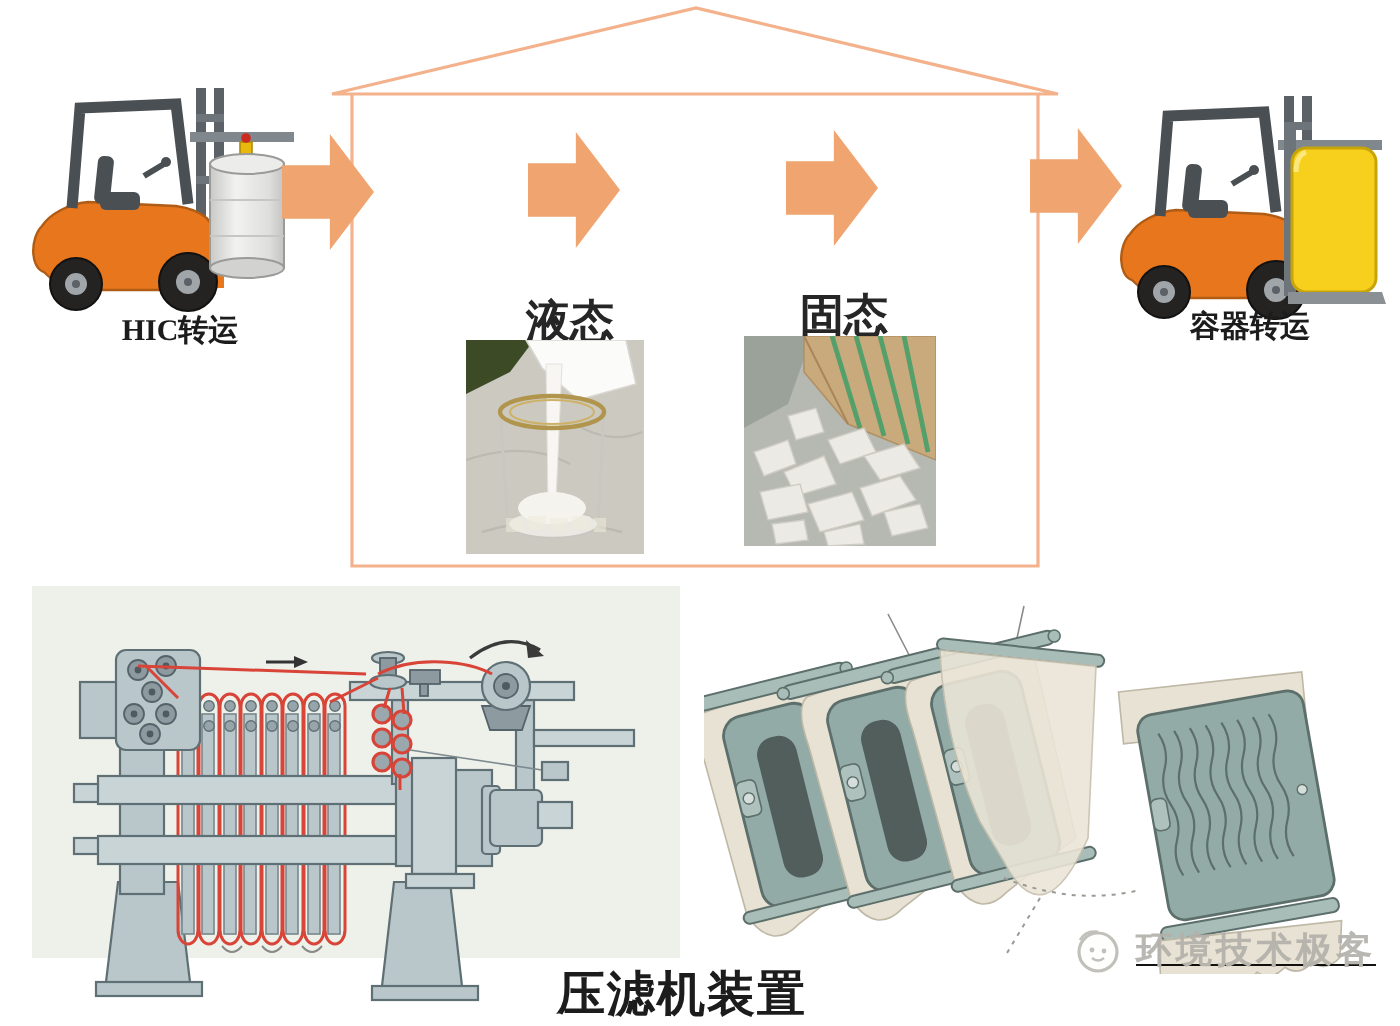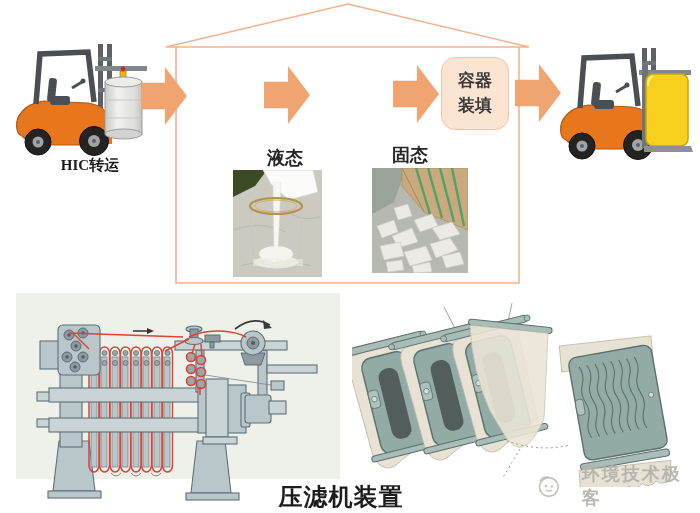--- a/index.html
+++ b/index.html
@@ -1,30 +1,30 @@
 <!DOCTYPE html>
 <html style="--arrow-orange: #f0a46f; --box-fill: #fce4d3; --box-border: #f2c5a4; --house-outline: #f3b28c; --forklift-orange: #e8761c; --container-yellow: #f6d01c; --filter-cloth-red: #d84438; --machine-gray: #b9c7cb; --plate-teal: #93aba6; --cloth-beige: #e7e2d3; --label-text: #1c1c1c; --watermark-gray: #b3b1ab;"><head>
 <meta charset="utf-8">
 <style>
   html,body{margin:0;padding:0;background:#fff;}
   #canvas{position:relative;width:700px;height:513px;background:#fff;overflow:hidden;
           font-family:"Liberation Sans","DejaVu Sans",sans-serif;}
   .abs{position:absolute;}
   .label{color:var(--label-text,#1c1c1c);font-weight:700;text-align:center;}
   .big-label{font-size:15px;font-family:Liberation Serif, serif;}
-  .state-label{font-size:18px;font-weight:600;color:#262626;}
+  .state-label{font-size:22px;font-weight:600;color:#262626;}
   .caption-label{font-size:24px;font-weight:600;letter-spacing:1px;}
   .arrow{width:46px;height:58px;background:var(--arrow-orange,#f0a46f);
          clip-path:polygon(0% 27%,52% 27%,52% 0%,100% 50%,52% 100%,52% 73%,0% 73%);}
   .step-box{background:var(--box-fill,#fce4d3);border:1.5px solid var(--box-border,#f2c5a4);
             border-radius:14px;display:flex;flex-direction:column;align-items:center;
             justify-content:center;font-size:17px;font-weight:600;color:#3a3a3a;line-height:1.45;}
   .step-line:empty{display:none;}
   .house-line{stroke:var(--house-outline,#f3b28c);fill:none;stroke-width:1.6px;}
-  .watermark{display:flex;align-items:center;gap:20px;opacity:.92;}
+  .watermark{display:flex;align-items:center;gap:6px;opacity:.92;text-decoration:underline;}
   .watermark span{font-size:18px;font-weight:700;color:var(--watermark-gray,#b3b1ab);letter-spacing:2px;}
   
   .plate{fill:#b9c7cb;stroke:#77878d;stroke-width:.8;}
   .roller{fill:#97a5ab;stroke:#5f7075;stroke-width:.7;}
   .redline{stroke:var(--filter-cloth-red,#d84438);stroke-width:1.5;fill:none;}
   .mk{fill:#b9c7cb;stroke:#5f7075;stroke-width:1.1;}
   .mk2{fill:#c9d4d7;stroke:#5f7075;stroke-width:1.1;}
   .mk3{fill:#8d9ba1;stroke:#54646a;stroke-width:.9;}
   .tealplate{fill:var(--plate-teal,#93aba6);stroke:#5c6f6b;stroke-width:1.4;}
   .cloth{fill:var(--cloth-beige,#e7e2d3);stroke:#bfb8a6;stroke-width:.8;}
@@ -78,35 +78,32 @@
       <ellipse cx="109.5" cy="40" rx="18.5" ry="5" fill="#ececea" stroke="#9a9a98" stroke-width="1"></ellipse>
       <ellipse cx="109.5" cy="92" rx="18.5" ry="5" fill="#d2d2d0" stroke="#9a9a98" stroke-width="1"></ellipse>
       <path d="M91,58 h37 M91,76 h37" stroke="#c6c6c4" stroke-width="1" fill="none"></path>
     </g>
   </svg>
   <div class="abs label big-label" style="left:20px;top:156px;width:140px">HIC转运</div>
 
   <div class="abs arrow" style="left:141px;top:67px"></div>
   <div class="abs arrow" style="left:264px;top:66px"></div>
   <div class="abs arrow" style="left:393px;top:65px"></div>
-  <div class="abs step-box" style="left:441px;top:57px;width:66px;height:71px">
-    <span class="step-line">容器</span>
-    <span class="step-line">装填</span>
-  </div>
   <div class="abs arrow" style="left:515px;top:64px"></div>
 
   <svg class="abs" style="left:558px;top:46px;width:135px;height:118px" viewBox="0 0 135 118">
     <use href="#forklift"></use>
     <g>
       <rect x="84" y="18" width="6" height="84" fill="#6d747a"></rect>
       <rect x="88" y="28" width="42" height="72" rx="7" fill="var(--container-yellow,#f6d01c)" stroke="#c7a508" stroke-width="1.5"></rect>
       <path d="M95,30 q-5,2 -5,10" stroke="#fbe77a" stroke-width="2.5" fill="none"></path>
       <polygon points="86,100 133,100 135,106 86,106" fill="#8a9094"></polygon>
     </g>
   </svg>
+  <div class="abs label big-label" style="left:560px;top:154px;width:130px">容器转运</div>
 
   <div class="abs label state-label" style="left:255px;top:146px;width:60px">液态</div>
   <svg class="abs" style="left:233px;top:170px;width:89px;height:107px" viewBox="0 0 89 107">
     <rect width="89" height="107" fill="#ccc9c1"></rect>
     <path d="M0,60 Q30,50 52,62 M8,96 Q40,86 78,96 M58,44 Q74,52 88,46" stroke="#bdbab2" stroke-width="1.2" fill="none"></path>
     <polygon points="0,0 34,0 22,16 0,27" fill="#3c4a26"></polygon>
     <polygon points="30,0 80,0 85,22 56,30 38,14" fill="#fbfbf9" stroke="#d8d6d0" stroke-width=".8"></polygon>
     <polygon points="40,12 48,12 45,80 41,80" fill="#f7f6f3" stroke="#e3e1dc" stroke-width=".5"></polygon>
     <path d="M17,36 L21,92 M69,36 L66,92" stroke="#c9c7c0" stroke-width="1.4"></path>
     <ellipse cx="43.5" cy="92" rx="22.5" ry="7" fill="#e9e8e3" stroke="#c9c7c0" stroke-width="1.2"></ellipse>
@@ -115,21 +112,21 @@
     <ellipse cx="43" cy="36" rx="21" ry="6" fill="none" stroke="#cdb266" stroke-width="1"></ellipse>
     <g opacity=".55" fill="#efeadb">
       <rect x="20" y="89" width="9" height="7"></rect>
         <rect x="31" y="88" width="9" height="7"></rect>
       <rect x="42" y="89" width="9" height="7"></rect>
         <rect x="53" y="88" width="9" height="7"></rect>
       <rect x="64" y="89" width="6" height="7"></rect>
     </g>
   </svg>
 
-  <div class="abs label state-label" style="left:380px;top:143px;width:60px">固态</div>
+  <div class="abs label state-label" style="left:392px;top:143px;width:60px">固态</div>
   <svg class="abs" style="left:372px;top:168px;width:96px;height:105px" viewBox="0 0 96 105">
     <rect width="96" height="105" fill="#b6b8b2"></rect>
     <polygon points="0,0 34,0 22,34 0,46" fill="#9aa29a"></polygon>
     <polygon points="30,0 96,0 96,62 52,44 30,18" fill="#c9aa7d" stroke="#b29061" stroke-width=".8"></polygon>
     <path d="M30,0 L52,44" stroke="#a8865a" stroke-width="1"></path>
     <path d="M44,0 L58,46 M56,0 L70,50 M68,0 L82,54 M80,0 L92,58" stroke="#54a06b" stroke-width="2.4"></path>
     <g fill="#eceae4" stroke="#cfccc4" stroke-width=".7">
       <polygon points="22,40 36,36 40,48 26,52"></polygon>
       <polygon points="5,58 22,52 26,64 10,70"></polygon>
       <polygon points="20,68 40,60 46,74 26,80"></polygon>

